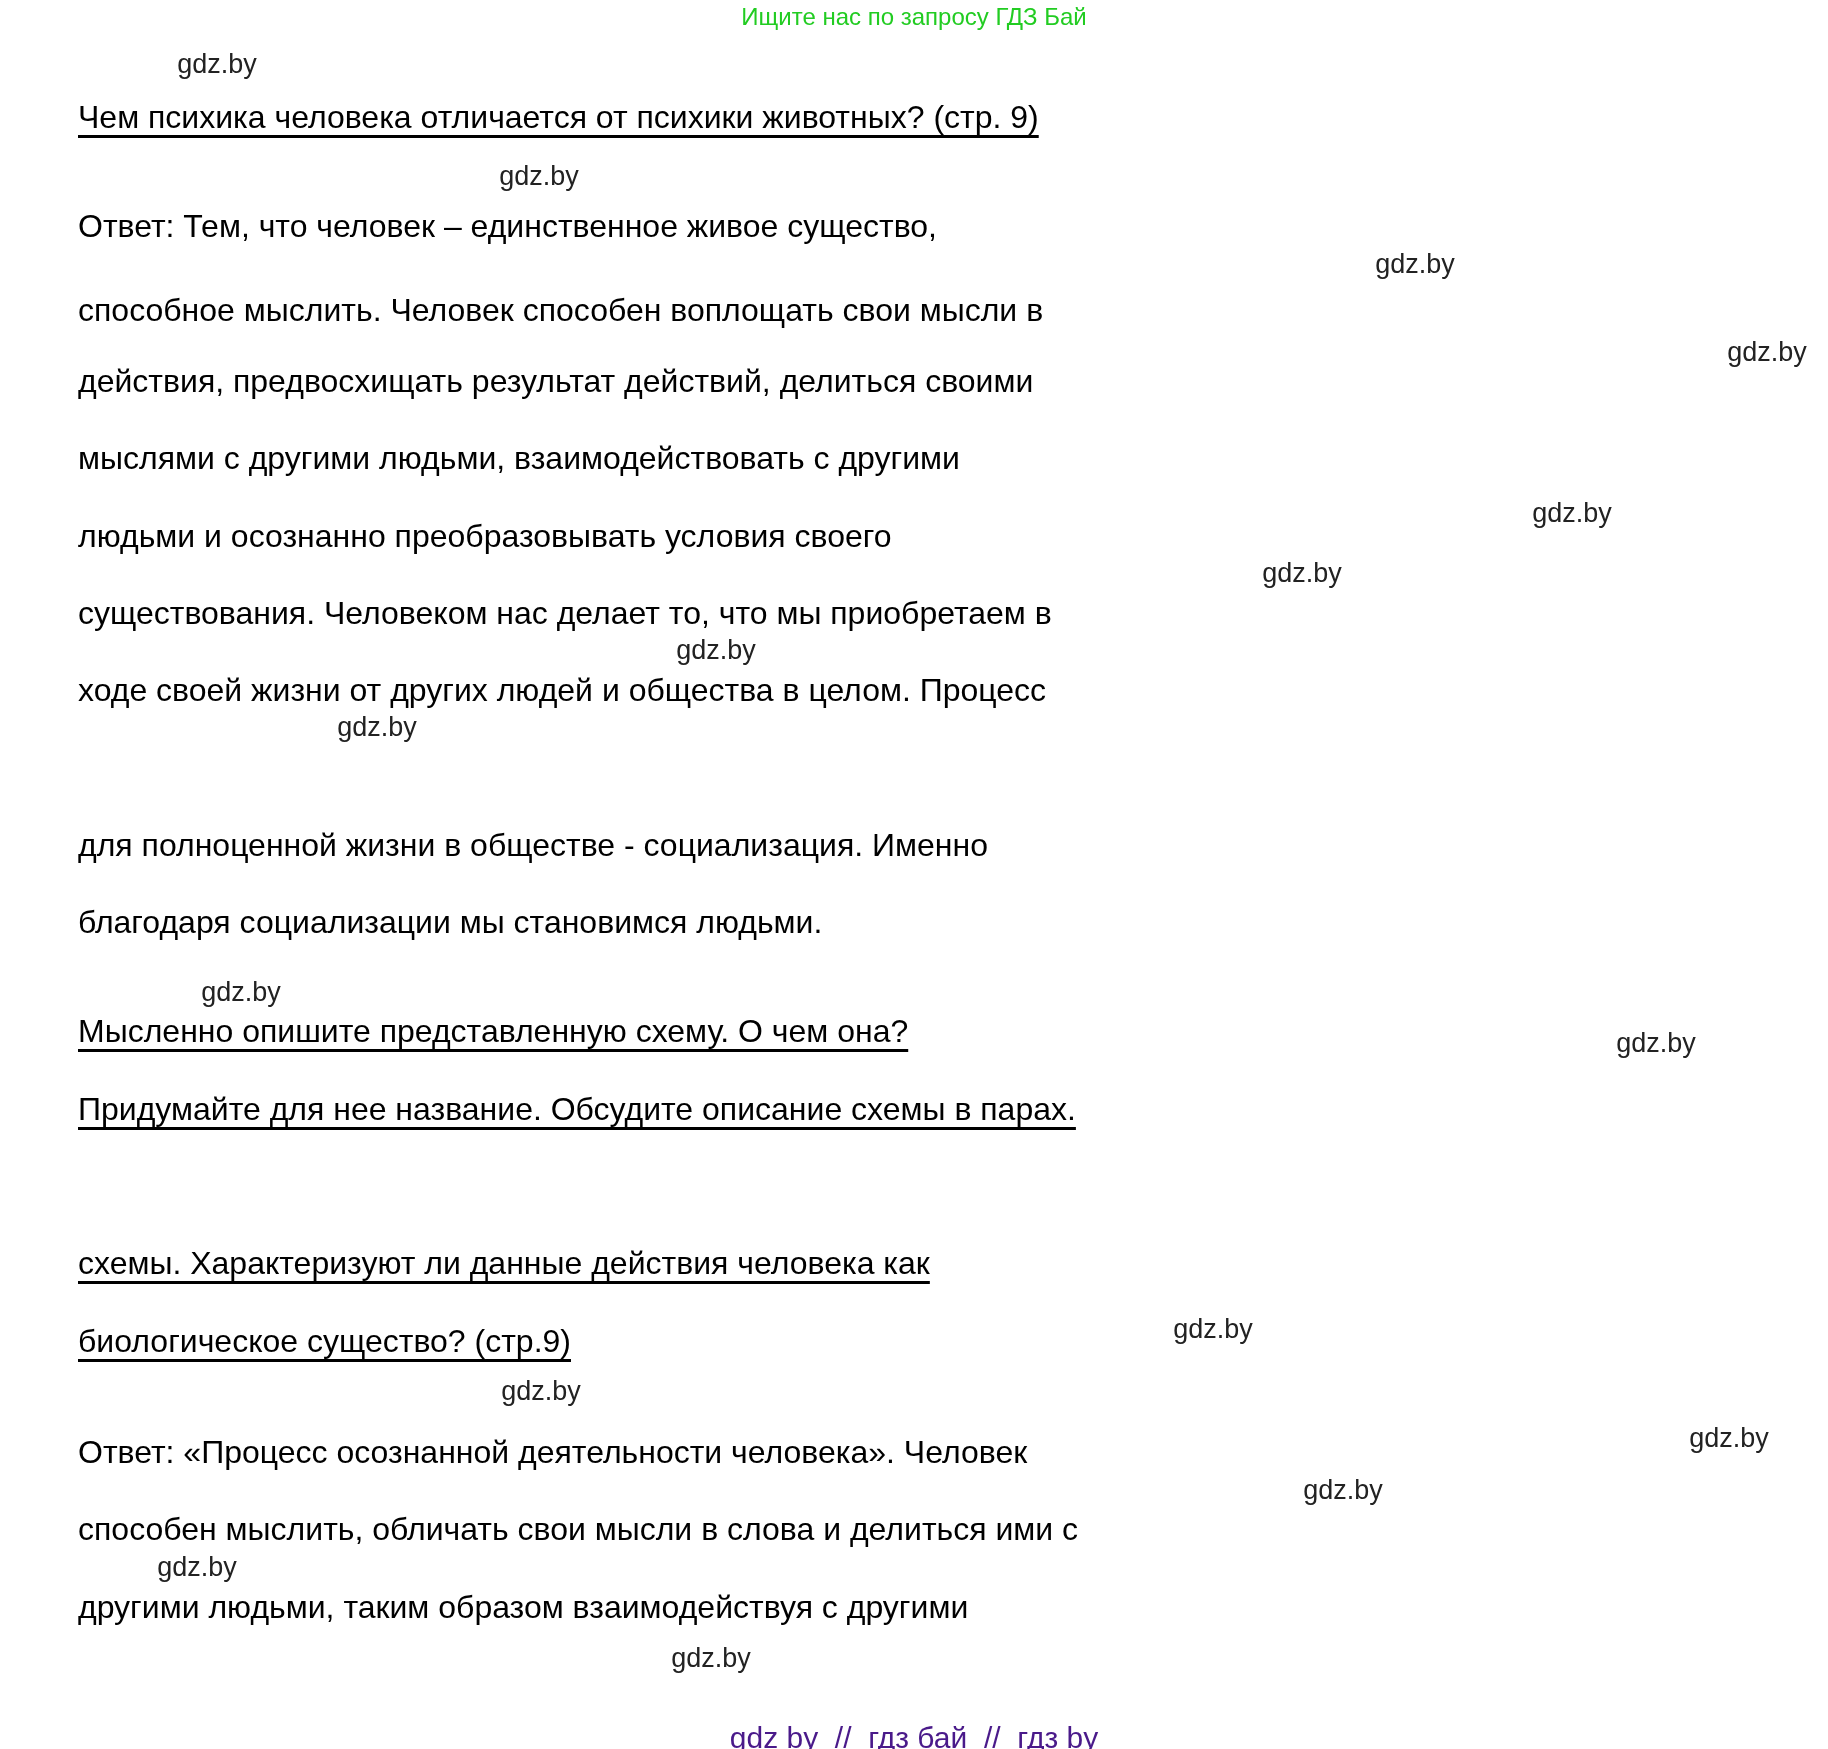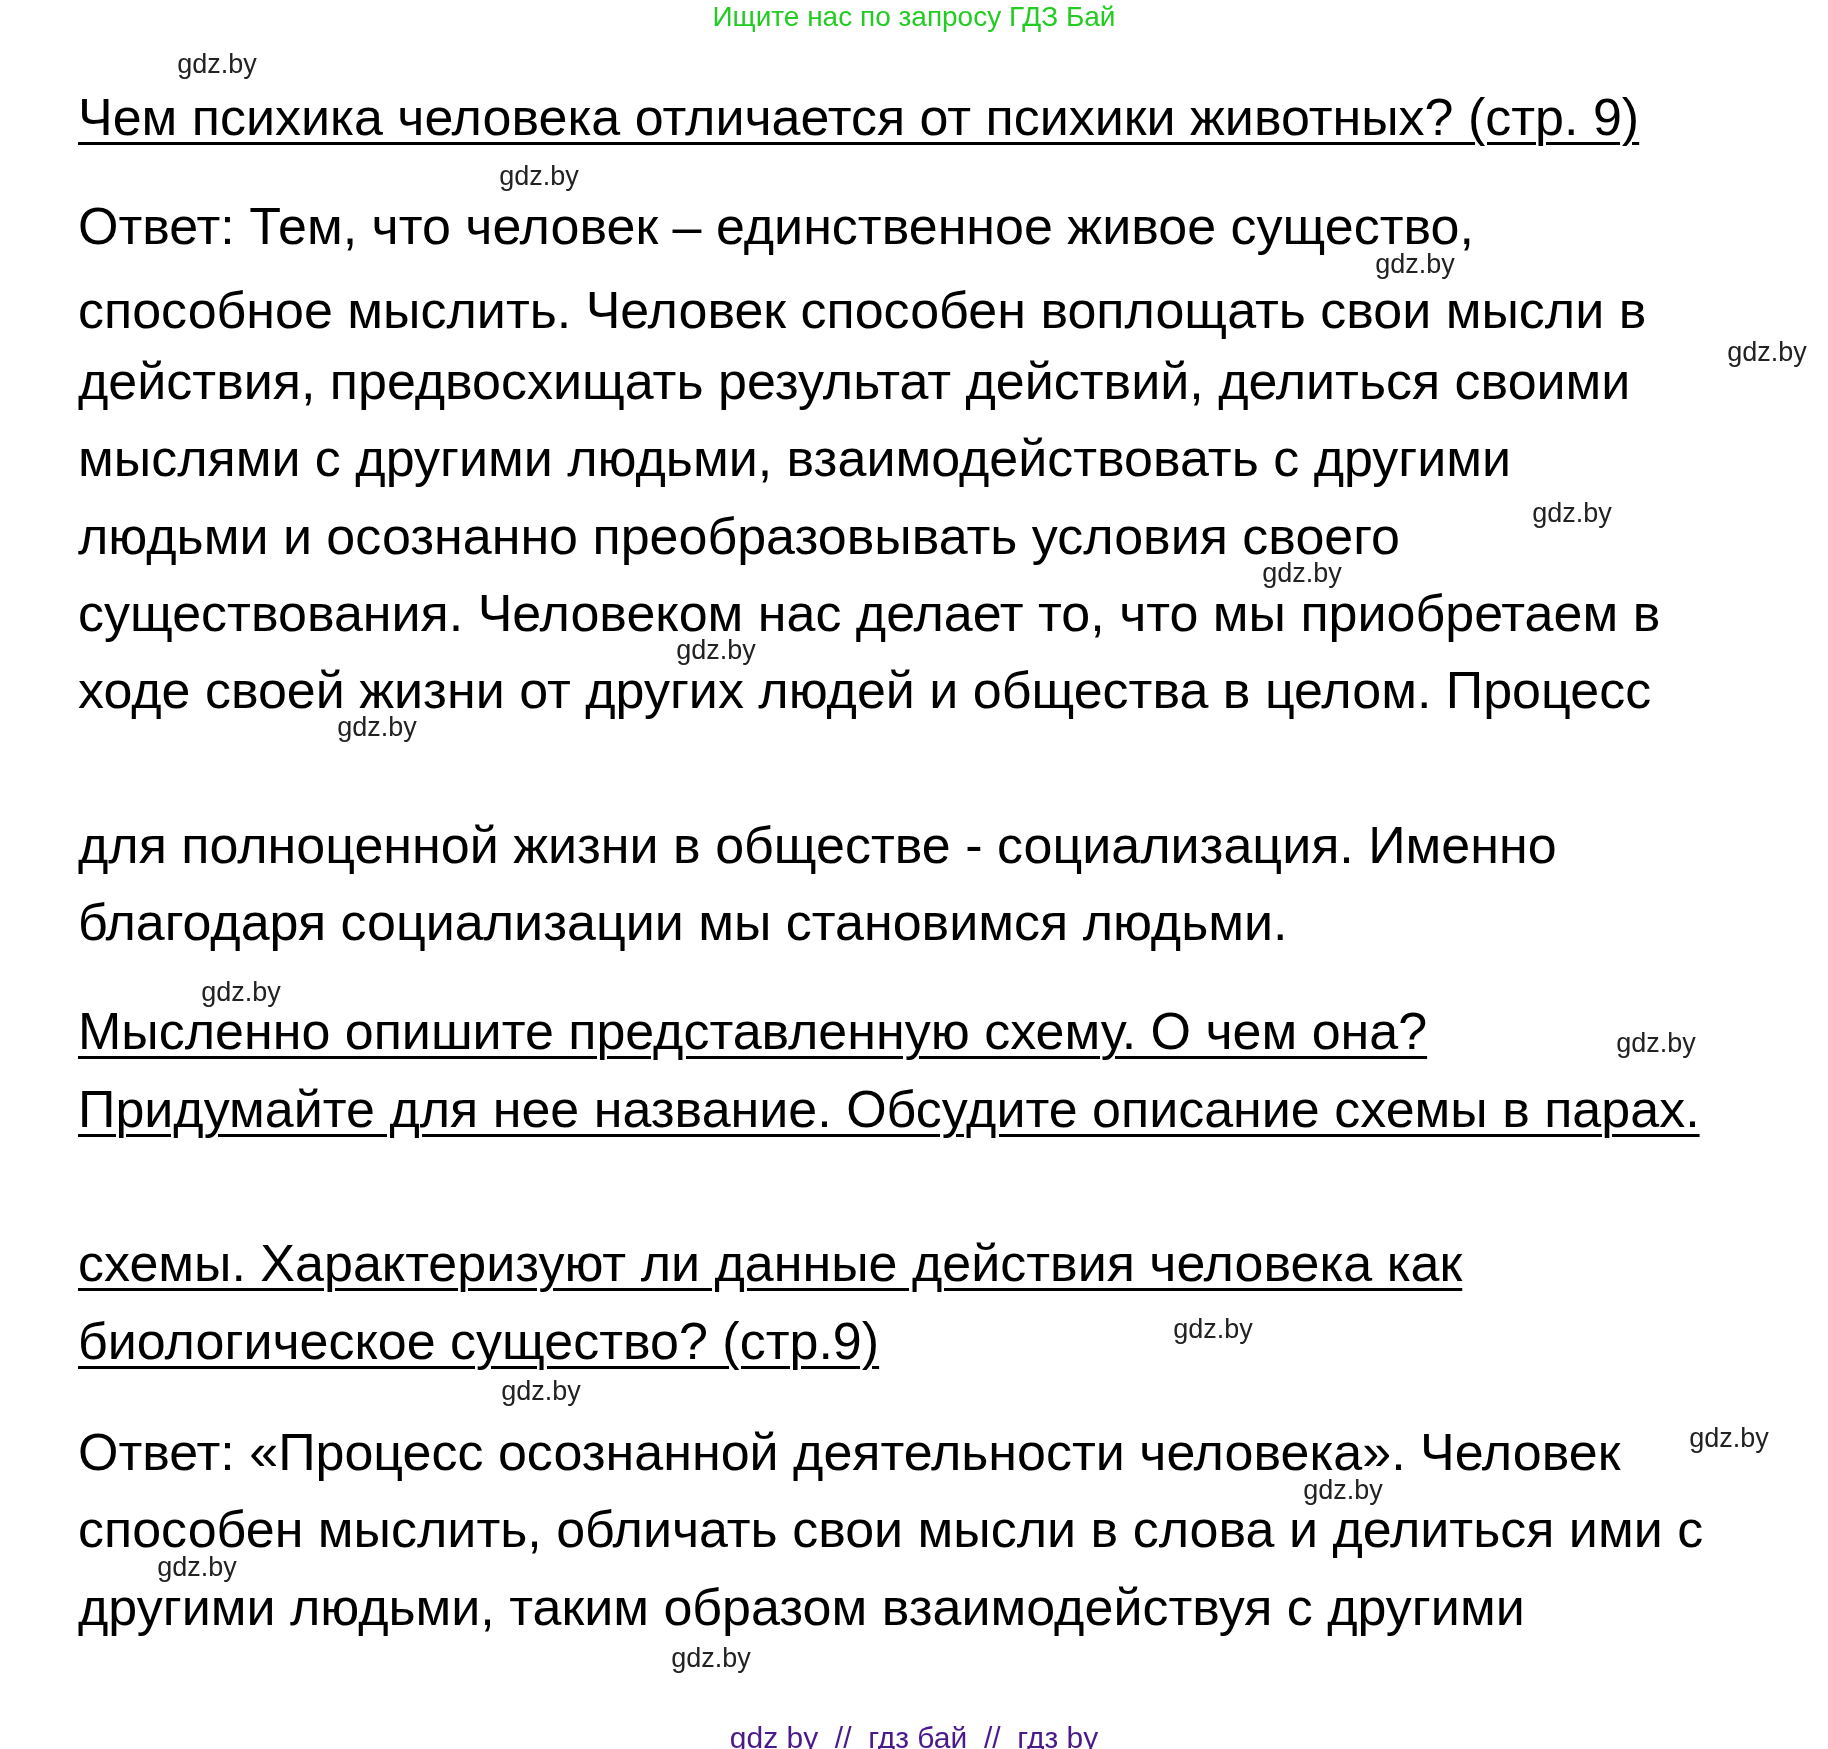--- a/index.html
+++ b/index.html
@@ -1,25 +1,25 @@
 <!DOCTYPE html>
 <html><head>
 <meta charset="utf-8">
 <style>
   html, body { margin: 0; padding: 0; background: #ffffff; }
   body { width: 1828px; height: 1749px; position: relative; overflow: hidden; }
   .page { position: absolute; left: 0; top: 0; width: 1828px; height: 1749px; background: #fff; }
   .header-banner {
     position: absolute; left: 0; width: 1828px; top: 0; height: 34px;
     text-align: center; color: #22cc22;
-    font-family: "Liberation Sans", sans-serif; font-size: 28px; line-height: 34px;
+    font-family: "Liberation Sans", sans-serif; font-size: 24px; line-height: 34px;
   }
   .line {
     position: absolute; left: 78px; white-space: nowrap;
-    font-family: "Liberation Sans", sans-serif; font-size: 52px; line-height: 56px;
+    font-family: "Liberation Sans", sans-serif; font-size: 32px; line-height: 56px;
     color: #000; transform-origin: left center;
   }
   .question { text-decoration: underline; text-decoration-thickness: 3px; text-underline-offset: 7px; }
   .wm {
     position: absolute; white-space: nowrap; color: #222;
     font-family: "Liberation Sans", sans-serif; font-size: 27px; line-height: 30px;
     transform: translate(-50%, -50%);
   }
   .footer {
     position: absolute; left: 0; width: 1828px; top: 1718px; height: 40px;

